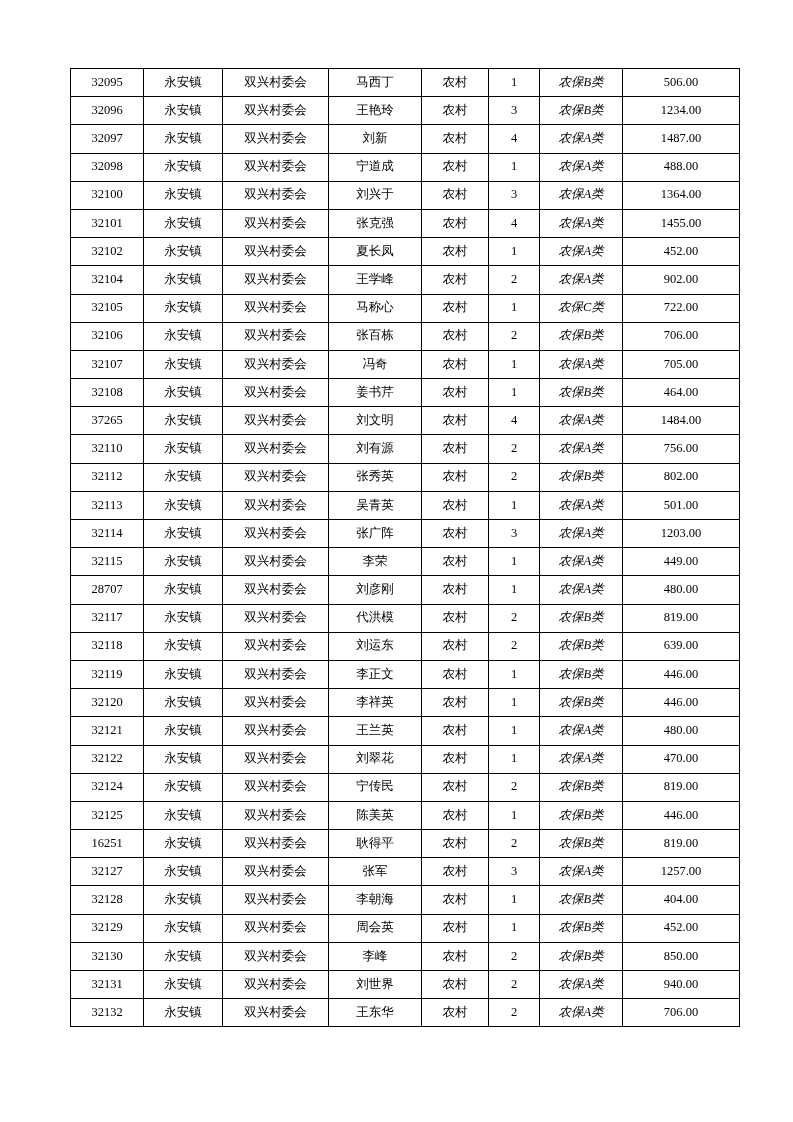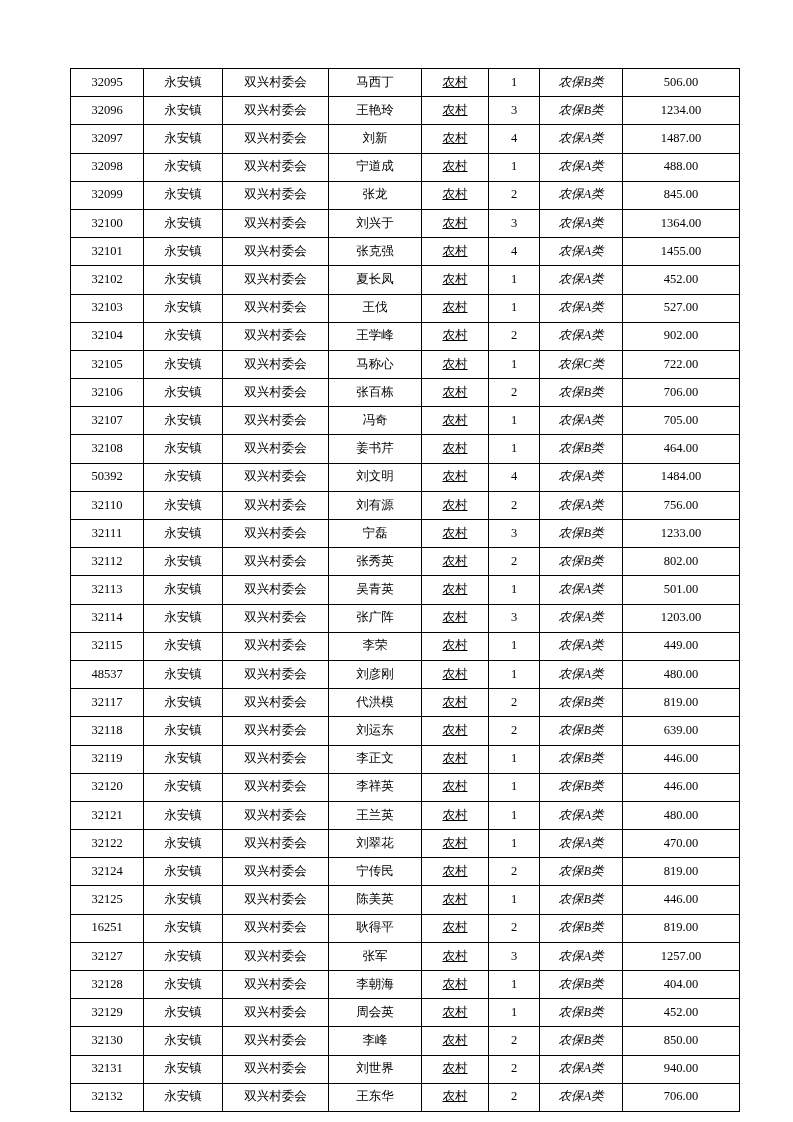--- a/index.html
+++ b/index.html
@@ -34,21 +34,21 @@
     font-family: "Liberation Serif", serif;
     padding: 0;
     line-height: 1.1;
     white-space: nowrap;
     overflow: hidden;
   }
   td.col-id      { width: 72px; border-radius: 10px; }
   td.col-town    { width: 78px; }
   td.col-village { width: 105px; }
   td.col-name    { width: 92px; }
-  td.col-type    { width: 66px; text-decoration: underline; }
+  td.col-type    { width: 66px; }
   td.col-count   { width: 50px; }
   td.col-cat     { width: 82px; font-style: italic; }
   td.col-amount  { width: 116px; border-radius: 13px; }
 </style>
 </head>
 <body>
 
 <div class="page">
   <table class="data-table">
     <tbody>
@@ -86,30 +86,20 @@
           <td class="col-id">32098</td>
           <td class="col-town">永安镇</td>
           <td class="col-village">双兴村委会</td>
           <td class="col-name">宁道成</td>
           <td class="col-type">农村</td>
           <td class="col-count">1</td>
           <td class="col-cat">农保A类</td>
           <td class="col-amount">488.00</td>
         </tr>
         <tr>
-          <td class="col-id">32099</td>
-          <td class="col-town">永安镇</td>
-          <td class="col-village">双兴村委会</td>
-          <td class="col-name">张龙</td>
-          <td class="col-type">农村</td>
-          <td class="col-count">2</td>
-          <td class="col-cat">农保A类</td>
-          <td class="col-amount">845.00</td>
-        </tr>
-        <tr>
           <td class="col-id">32100</td>
           <td class="col-town">永安镇</td>
           <td class="col-village">双兴村委会</td>
           <td class="col-name">刘兴于</td>
           <td class="col-type">农村</td>
           <td class="col-count">3</td>
           <td class="col-cat">农保A类</td>
           <td class="col-amount">1364.00</td>
         </tr>
         <tr>
@@ -124,30 +114,20 @@
         </tr>
         <tr>
           <td class="col-id">32102</td>
           <td class="col-town">永安镇</td>
           <td class="col-village">双兴村委会</td>
           <td class="col-name">夏长凤</td>
           <td class="col-type">农村</td>
           <td class="col-count">1</td>
           <td class="col-cat">农保A类</td>
           <td class="col-amount">452.00</td>
-        </tr>
-        <tr>
-          <td class="col-id">32103</td>
-          <td class="col-town">永安镇</td>
-          <td class="col-village">双兴村委会</td>
-          <td class="col-name">王伐</td>
-          <td class="col-type">农村</td>
-          <td class="col-count">1</td>
-          <td class="col-cat">农保A类</td>
-          <td class="col-amount">527.00</td>
         </tr>
         <tr>
           <td class="col-id">32104</td>
           <td class="col-town">永安镇</td>
           <td class="col-village">双兴村委会</td>
           <td class="col-name">王学峰</td>
           <td class="col-type">农村</td>
           <td class="col-count">2</td>
           <td class="col-cat">农保A类</td>
           <td class="col-amount">902.00</td>
@@ -186,91 +166,81 @@
           <td class="col-id">32108</td>
           <td class="col-town">永安镇</td>
           <td class="col-village">双兴村委会</td>
           <td class="col-name">姜书芹</td>
           <td class="col-type">农村</td>
           <td class="col-count">1</td>
           <td class="col-cat">农保B类</td>
           <td class="col-amount">464.00</td>
         </tr>
         <tr>
-          <td class="col-id">50392</td>
+          <td class="col-id">37265</td>
           <td class="col-town">永安镇</td>
           <td class="col-village">双兴村委会</td>
           <td class="col-name">刘文明</td>
           <td class="col-type">农村</td>
           <td class="col-count">4</td>
           <td class="col-cat">农保A类</td>
           <td class="col-amount">1484.00</td>
         </tr>
         <tr>
           <td class="col-id">32110</td>
           <td class="col-town">永安镇</td>
           <td class="col-village">双兴村委会</td>
           <td class="col-name">刘有源</td>
           <td class="col-type">农村</td>
           <td class="col-count">2</td>
           <td class="col-cat">农保A类</td>
           <td class="col-amount">756.00</td>
         </tr>
         <tr>
-          <td class="col-id">32111</td>
-          <td class="col-town">永安镇</td>
-          <td class="col-village">双兴村委会</td>
-          <td class="col-name">宁磊</td>
+          <td class="col-id">32112</td>
+          <td class="col-town">永安镇</td>
+          <td class="col-village">双兴村委会</td>
+          <td class="col-name">张秀英</td>
+          <td class="col-type">农村</td>
+          <td class="col-count">2</td>
+          <td class="col-cat">农保B类</td>
+          <td class="col-amount">802.00</td>
+        </tr>
+        <tr>
+          <td class="col-id">32113</td>
+          <td class="col-town">永安镇</td>
+          <td class="col-village">双兴村委会</td>
+          <td class="col-name">吴青英</td>
+          <td class="col-type">农村</td>
+          <td class="col-count">1</td>
+          <td class="col-cat">农保A类</td>
+          <td class="col-amount">501.00</td>
+        </tr>
+        <tr>
+          <td class="col-id">32114</td>
+          <td class="col-town">永安镇</td>
+          <td class="col-village">双兴村委会</td>
+          <td class="col-name">张广阵</td>
           <td class="col-type">农村</td>
           <td class="col-count">3</td>
-          <td class="col-cat">农保B类</td>
-          <td class="col-amount">1233.00</td>
-        </tr>
-        <tr>
-          <td class="col-id">32112</td>
-          <td class="col-town">永安镇</td>
-          <td class="col-village">双兴村委会</td>
-          <td class="col-name">张秀英</td>
-          <td class="col-type">农村</td>
-          <td class="col-count">2</td>
-          <td class="col-cat">农保B类</td>
-          <td class="col-amount">802.00</td>
-        </tr>
-        <tr>
-          <td class="col-id">32113</td>
-          <td class="col-town">永安镇</td>
-          <td class="col-village">双兴村委会</td>
-          <td class="col-name">吴青英</td>
-          <td class="col-type">农村</td>
-          <td class="col-count">1</td>
-          <td class="col-cat">农保A类</td>
-          <td class="col-amount">501.00</td>
-        </tr>
-        <tr>
-          <td class="col-id">32114</td>
-          <td class="col-town">永安镇</td>
-          <td class="col-village">双兴村委会</td>
-          <td class="col-name">张广阵</td>
-          <td class="col-type">农村</td>
-          <td class="col-count">3</td>
           <td class="col-cat">农保A类</td>
           <td class="col-amount">1203.00</td>
         </tr>
         <tr>
           <td class="col-id">32115</td>
           <td class="col-town">永安镇</td>
           <td class="col-village">双兴村委会</td>
           <td class="col-name">李荣</td>
           <td class="col-type">农村</td>
           <td class="col-count">1</td>
           <td class="col-cat">农保A类</td>
           <td class="col-amount">449.00</td>
         </tr>
         <tr>
-          <td class="col-id">48537</td>
+          <td class="col-id">28707</td>
           <td class="col-town">永安镇</td>
           <td class="col-village">双兴村委会</td>
           <td class="col-name">刘彦刚</td>
           <td class="col-type">农村</td>
           <td class="col-count">1</td>
           <td class="col-cat">农保A类</td>
           <td class="col-amount">480.00</td>
         </tr>
         <tr>
           <td class="col-id">32117</td>

